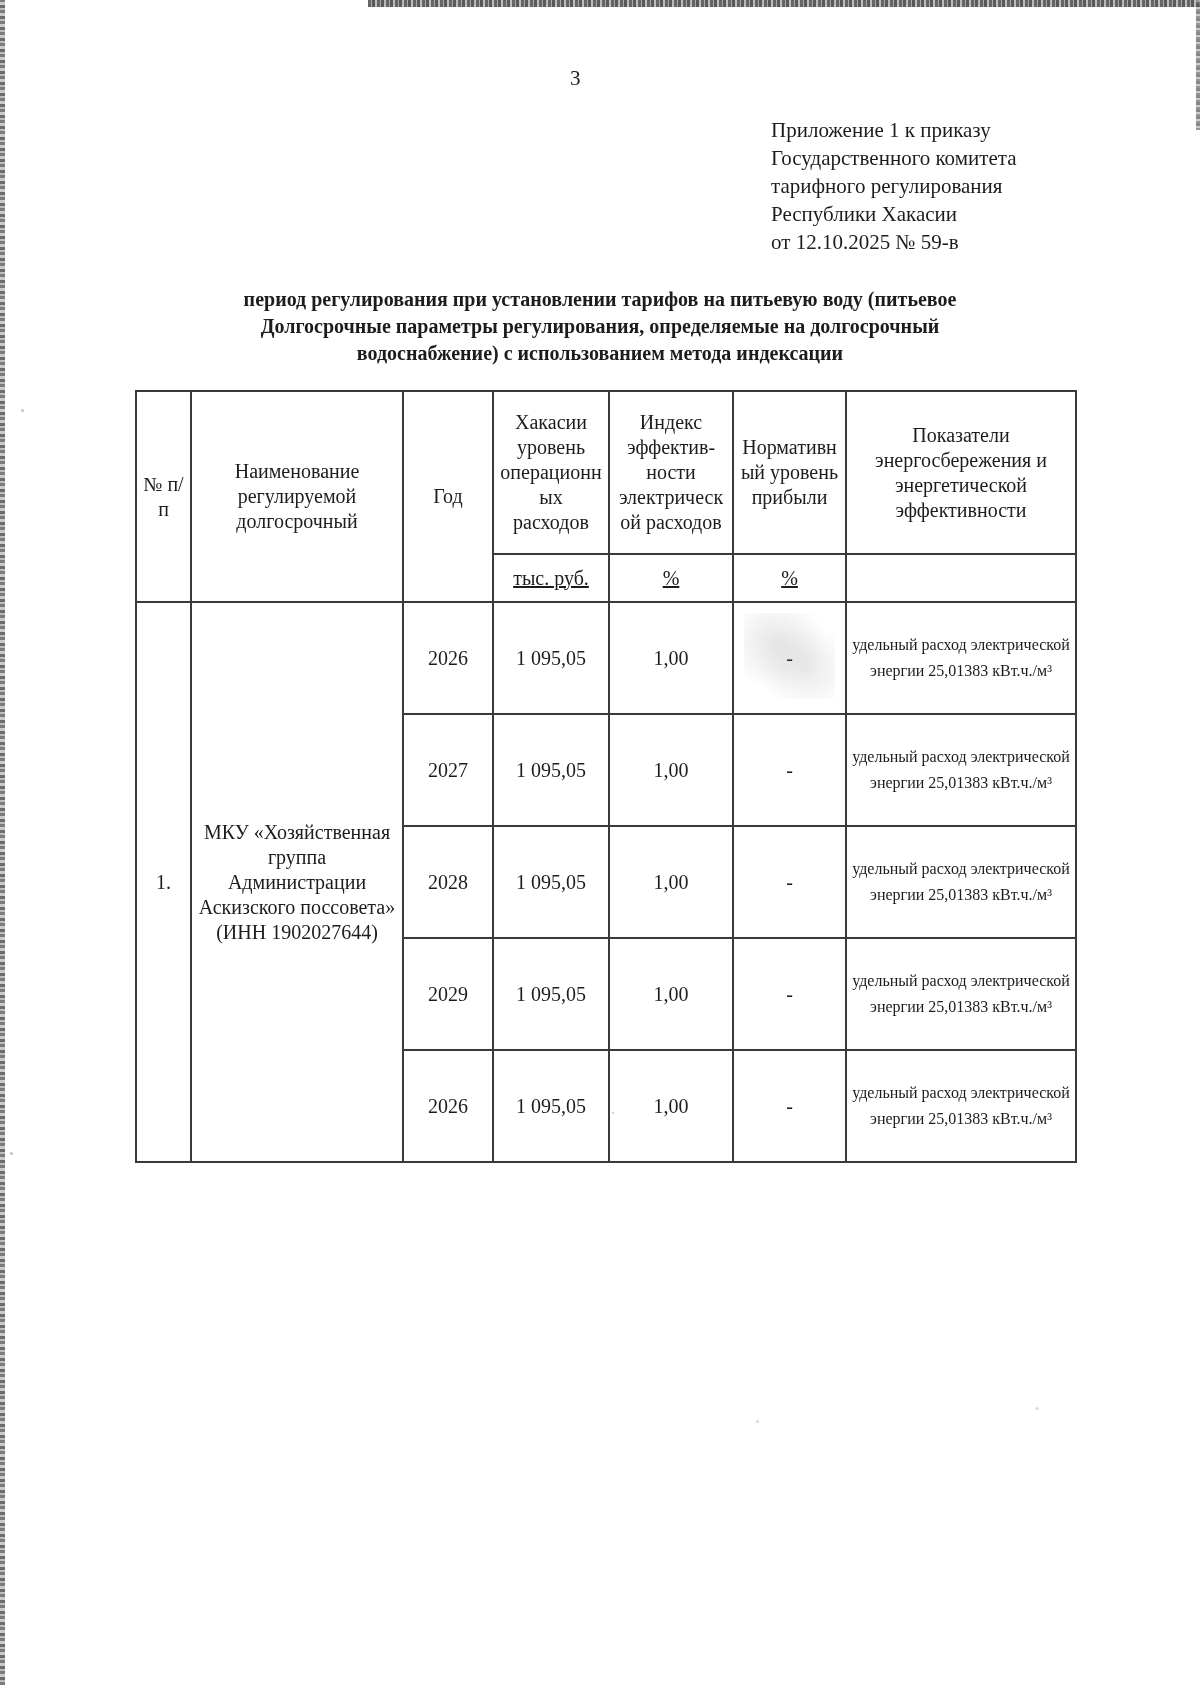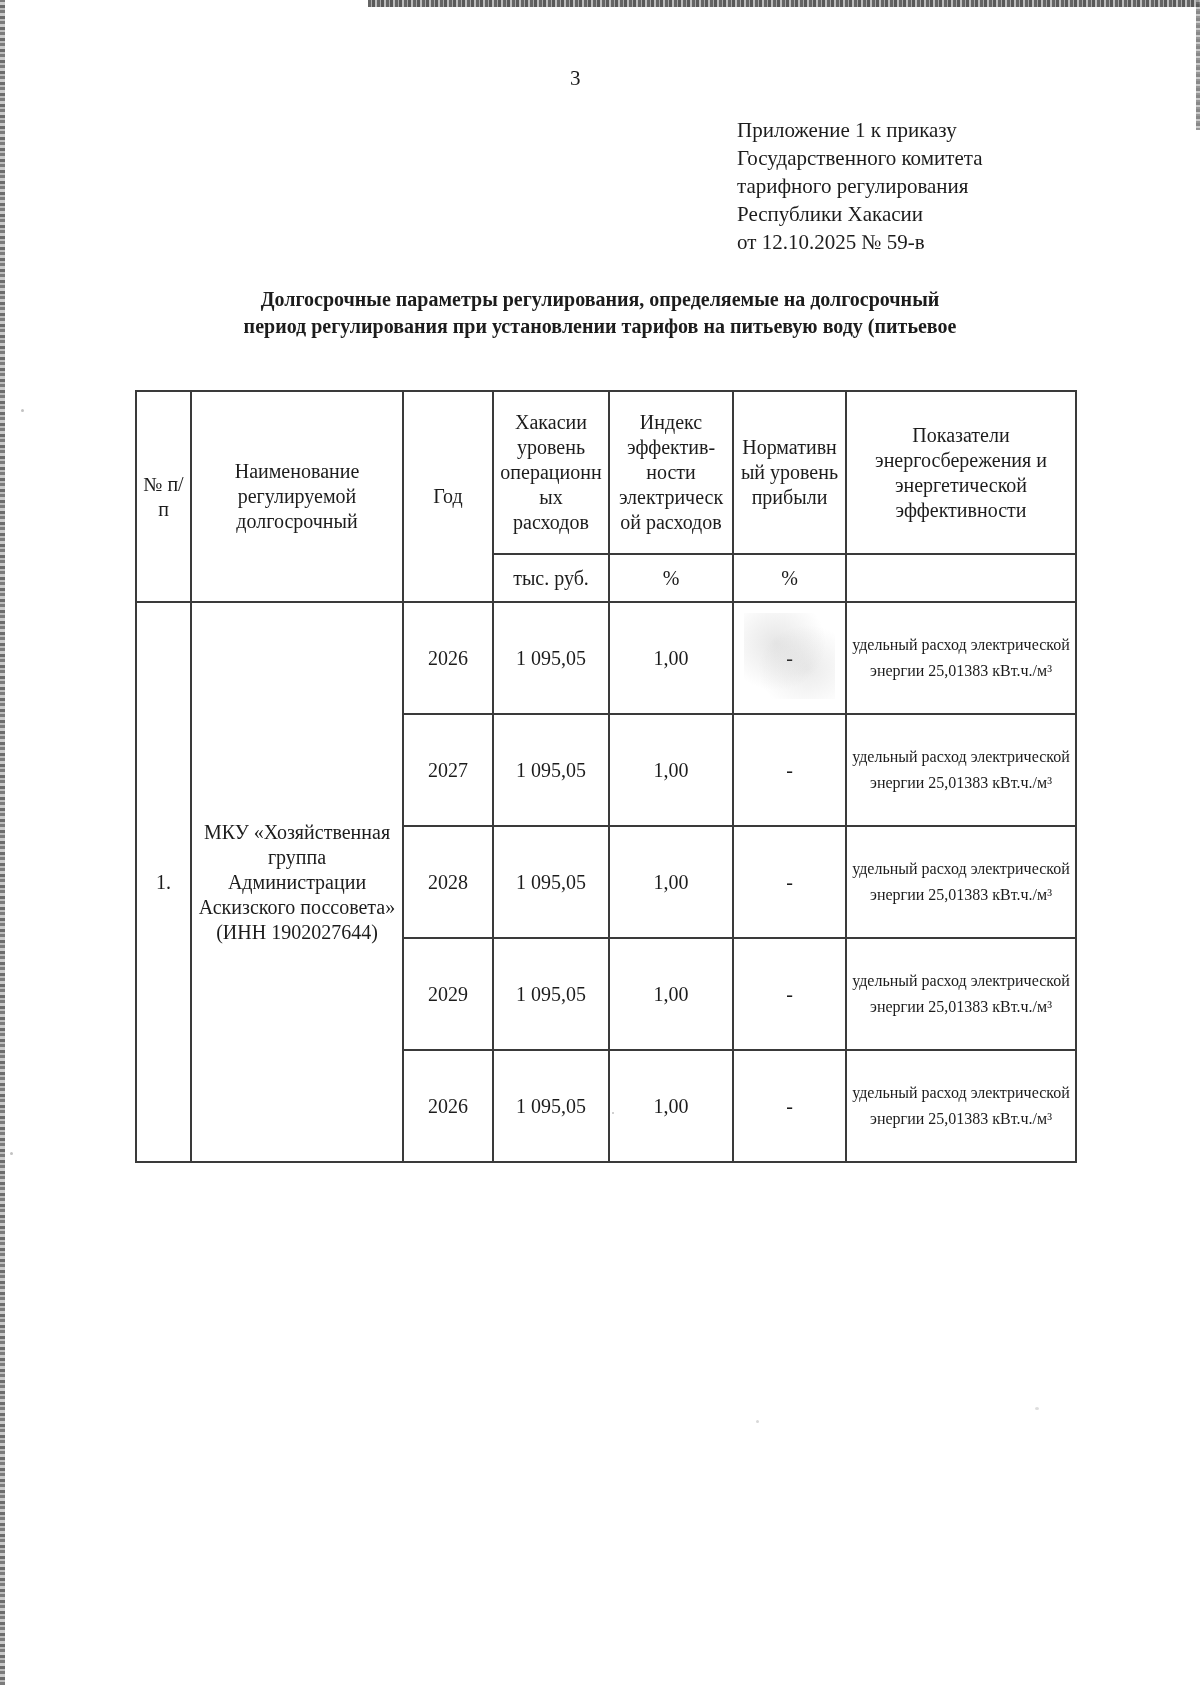--- a/index.html
+++ b/index.html
@@ -23,42 +23,42 @@
   .noise-right{
     position:absolute;right:0;top:0;width:4px;height:130px;opacity:.7;
     background:repeating-linear-gradient(0deg,#6a6a6a 0 2px,#b5b5b5 2px 4px,#555 4px 7px);
   }
   .speck{position:absolute;background:#8f8f8f;border-radius:50%;opacity:.55;}
   .pagenum{
     position:absolute;left:570px;top:66px;
     font-size:21px;
   }
   .appendix{
-    position:absolute;left:737px;top:116px;
+    position:absolute;left:771px;top:116px;
     font-size:21px;line-height:28px;white-space:nowrap;
   }
   .doc-title{
     position:absolute;left:0;top:286px;width:1200px;
     text-align:center;font-weight:bold;font-size:20px;line-height:27px;
   }
   table.params{
     position:absolute;left:135px;top:390px;width:940px;
     border-collapse:collapse;table-layout:fixed;
     font-size:20px;line-height:25px;
   }
   table.params th,table.params td{
     border:2px solid #3a3a3a;
     font-weight:normal;
     text-align:center;vertical-align:middle;
     padding:2px 5px;
     overflow-wrap:break-word;word-break:break-word;
     position:relative;
   }
   tr.hdr{height:163px;}
-  tr.units{height:48px;}
+  tr.units{height:48px;text-decoration:underline;}
   tr.datarow{height:112px;}
   td.energy-cell{font-size:16px;line-height:26px;padding:2px 8px;}
   .smudge{
     position:absolute;left:10px;top:10px;right:10px;bottom:14px;
     background:
       radial-gradient(ellipse at 35% 35%, rgba(130,130,130,.20), transparent 60%),
       radial-gradient(ellipse at 70% 65%, rgba(110,110,110,.14), transparent 55%);
     pointer-events:none;
   }
 </style>
@@ -80,22 +80,23 @@
 
   <div class="appendix">
     <div>Приложение 1 к приказу</div>
     <div>Государственного комитета</div>
     <div>тарифного регулирования</div>
     <div>Республики Хакасии</div>
     <div>от 12.10.2025 № 59-в</div>
   </div>
 
   <div class="doc-title">
+    <div>период регулирования при установлении тарифов на питьевую воду (питьевое</div>
     <div>Долгосрочные параметры регулирования, определяемые на долгосрочный</div>
-    <div>период регулирования при установлении тарифов на питьевую воду (питьевое</div>
+    <div>водоснабжение) с использованием метода индексации</div>
   </div>
 
   <table class="params">
     <colgroup>
       <col style="width:55px">
       <col style="width:212px">
       <col style="width:90px">
       <col style="width:116px">
       <col style="width:124px">
       <col style="width:113px">

